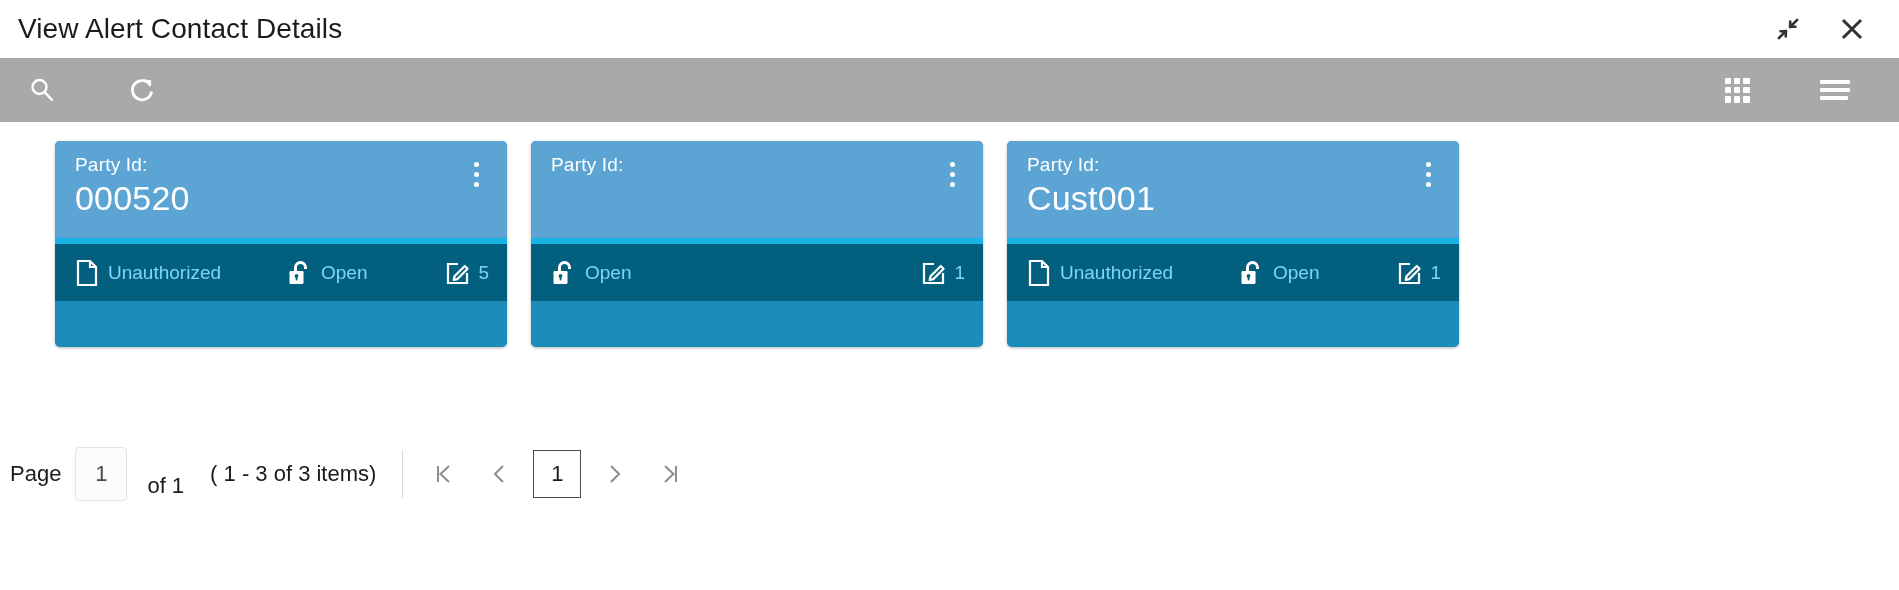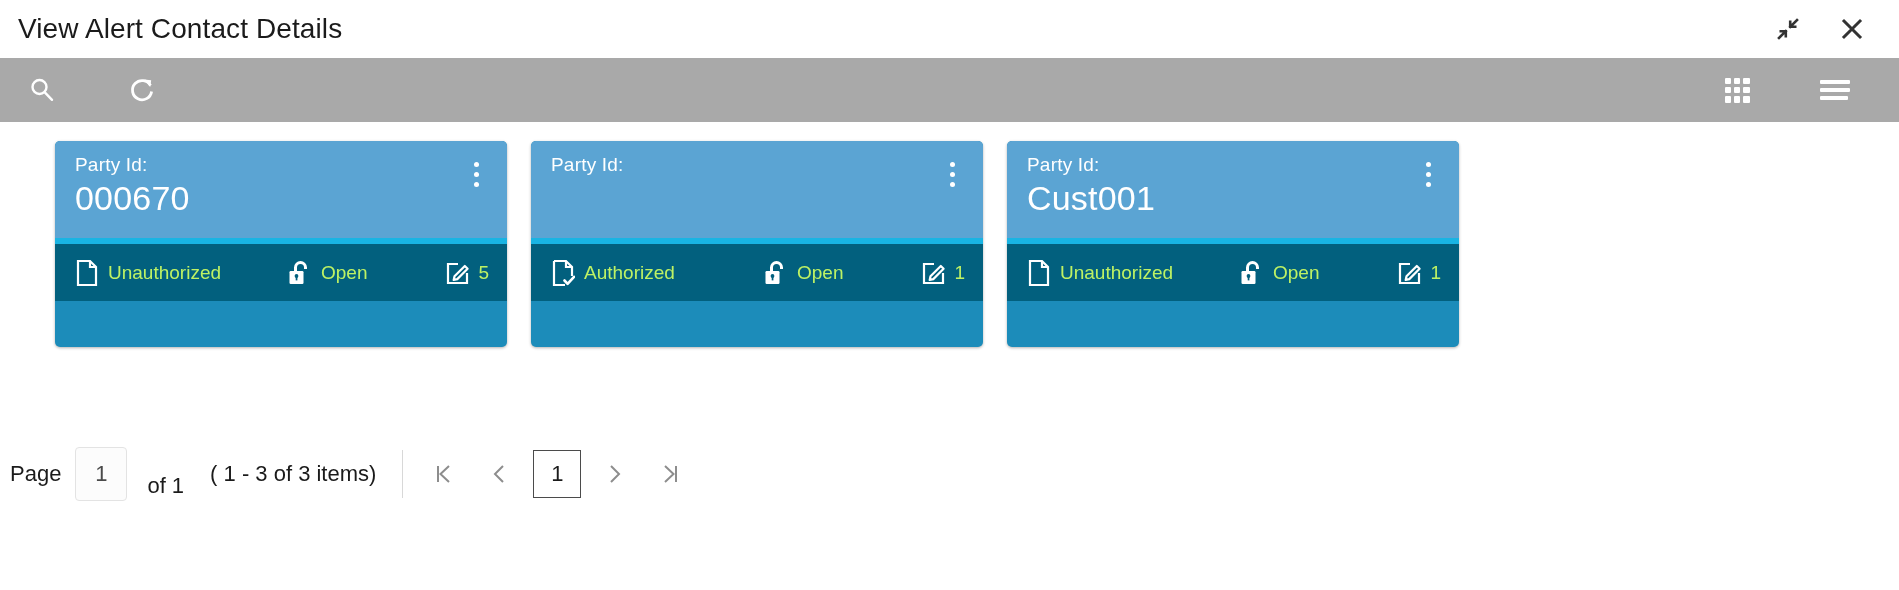--- a/index.html
+++ b/index.html
@@ -134,21 +134,21 @@
     height: 6px;
     background: #19b4e3;
     width: 100%;
   }
   .card-footer {
     height: 57px;
     background: #02607e;
     display: flex;
     align-items: center;
     padding: 0 18px 0 20px;
-    color: #bef264;
+    color: #7dd3fc;
     font-size: 19px;
   }
   .cf-item { display: flex; align-items: center; gap: 9px; white-space: nowrap; }
   .cf-item.auth { min-width: 212px; }
   .cf-item.lock { gap: 8px; }
   .cf-item.edit { margin-left: auto; gap: 7px; }
   .cf-icon { display: flex; align-items: center; justify-content: center; }
   .cf-icon svg { display: block; }
   .cf-text { line-height: 1; }
 
@@ -292,21 +292,21 @@
         </span>
       </button>
     </div>
   </div>
 
   <div class="cards-area">
 
     <div class="card">
       <div class="card-header">
         <div class="card-label">Party Id:</div>
-        <div class="card-value">000670</div>
+        <div class="card-value">000520</div>
         <div class="kebab">
             <i></i>
             <i></i>
             <i></i>
           </div>
       </div>
       <div class="card-accent"></div>
       <div class="card-footer">
         <div class="cf-item auth">
           <span class="cf-icon">
@@ -344,30 +344,20 @@
       <div class="card-header">
         <div class="card-label">Party Id:</div>
         <div class="kebab">
             <i></i>
             <i></i>
             <i></i>
           </div>
       </div>
       <div class="card-accent"></div>
       <div class="card-footer">
-        <div class="cf-item auth">
-          <span class="cf-icon">
-            <svg width="24" height="28" viewBox="0 0 24 28">
-              <path d="M3 2 H15 L21 8 V17 M3 2 V26 H14" fill="none" stroke="#ffffff" stroke-width="2.2" stroke-linejoin="miter"></path>
-              <path d="M15 2 V8 H21" fill="none" stroke="#ffffff" stroke-width="2.2"></path>
-              <path d="M13.5 21.5 L16.6 24.8 L23 17.8" fill="none" stroke="#ffffff" stroke-width="2.6" stroke-linecap="round" stroke-linejoin="round"></path>
-            </svg>
-          </span>
-          <span class="cf-text">Authorized</span>
-        </div>
         <div class="cf-item lock">
           <span class="cf-icon">
             <svg width="26" height="28" viewBox="0 0 26 28">
               <path d="M8.5 12 V8.5 a5 5 0 0 1 10 0 V10" fill="none" stroke="#ffffff" stroke-width="3"></path>
               <rect x="2.5" y="12" width="14" height="13" rx="1.2" fill="#ffffff"></rect>
               <circle cx="9.5" cy="17" r="1.9" fill="#02607e"></circle>
               <rect x="8.7" y="17" width="1.7" height="4.4" fill="#02607e"></rect>
             </svg>
           </span>
           <span class="cf-text">Open</span>

